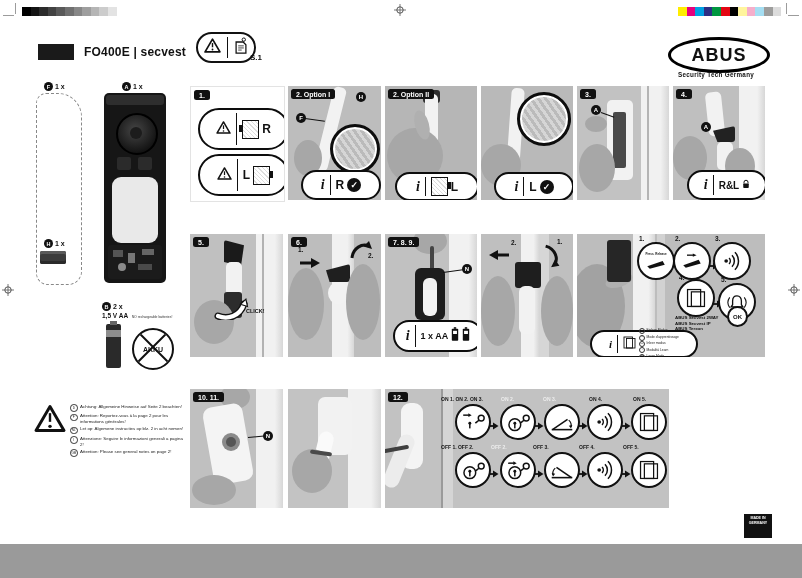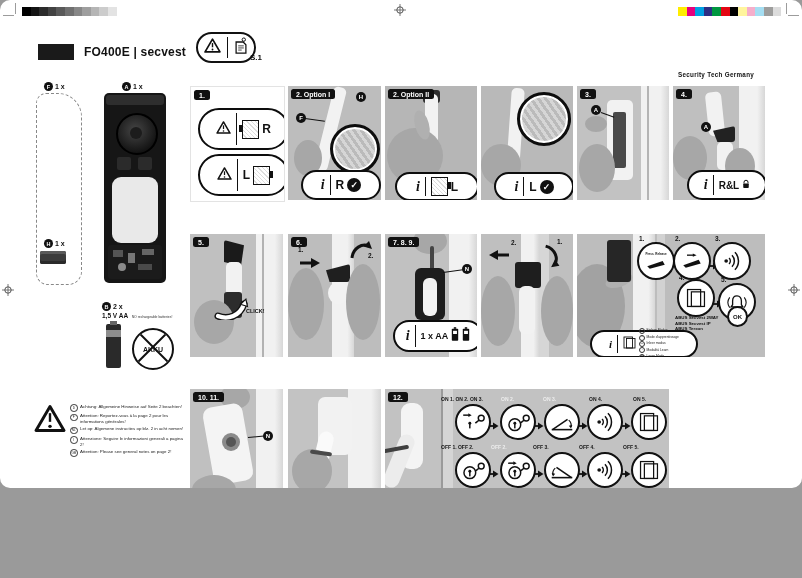--- a/index.html
+++ b/index.html
@@ -1,17 +1,17 @@
 <!DOCTYPE html>
 <html><head>
 <meta charset="utf-8">
 <style>
   html,body{margin:0;padding:0;background:#9a9a9a;}
-  .page{position:relative;width:802px;height:488px;background:#ffffff;overflow:hidden;
-        font-family:"Liberation Sans",sans-serif;color:#111;border-radius:10px;}
+  .page{position:relative;width:802px;height:544px;background:#ffffff;overflow:hidden;
+        font-family:"Liberation Sans",sans-serif;color:#111;}
   .abs{position:absolute;}
   
   .bar{position:absolute;display:flex;height:9px;}
   .barcell{width:8.6px;height:9px;}
   .regmark{position:absolute;width:12px;height:12px;}
   .cropline{position:absolute;background:#9c9c9c;}
   
   .blackbox{position:absolute;background:#1a1a1a;}
   .doctitle{position:absolute;font-size:12px;font-weight:bold;letter-spacing:.2px;}
   .hpill{position:absolute;display:flex;align-items:center;justify-content:center;gap:4px;
@@ -158,20 +158,23 @@
     <span class="pdiv"></span>
     <span>
       <svg width="14" height="17" viewBox="0 0 20 24">
           <circle cx="14" cy="3.6" r="2.4" fill="none" stroke="#111" stroke-width="1.4"></circle>
           <path d="M3 7h10l4 4v12H3z" fill="#fff" stroke="#111" stroke-width="1.8"></path>
           <path d="M6 12.5h8M6 15.5h8M6 18.5h5" stroke="#111" stroke-width="1.1"></path>
         </svg></span>
   </div>
   <div class="sheet" style="left:250px;top:53px">S.1</div>
 
+  <div class="abuslogo" style="left:668px;top:37px;width:96px;height:30px">
+    <span class="abustxt">ABUS</span>
+  </div>
   <div class="tagline" style="left:664px;top:71px;width:104px">Security Tech Germany</div>
 
   <div class="plabel" style="left:44px;top:82px">
     <span class="pcirc">F</span>
     <span class="qty">1 x</span>
   </div>
   <div class="dashpart" style="left:36px;top:93px;width:44px;height:190px"></div>
 
   <div class="plabel" style="left:122px;top:82px">
     <span class="pcirc">A</span>

